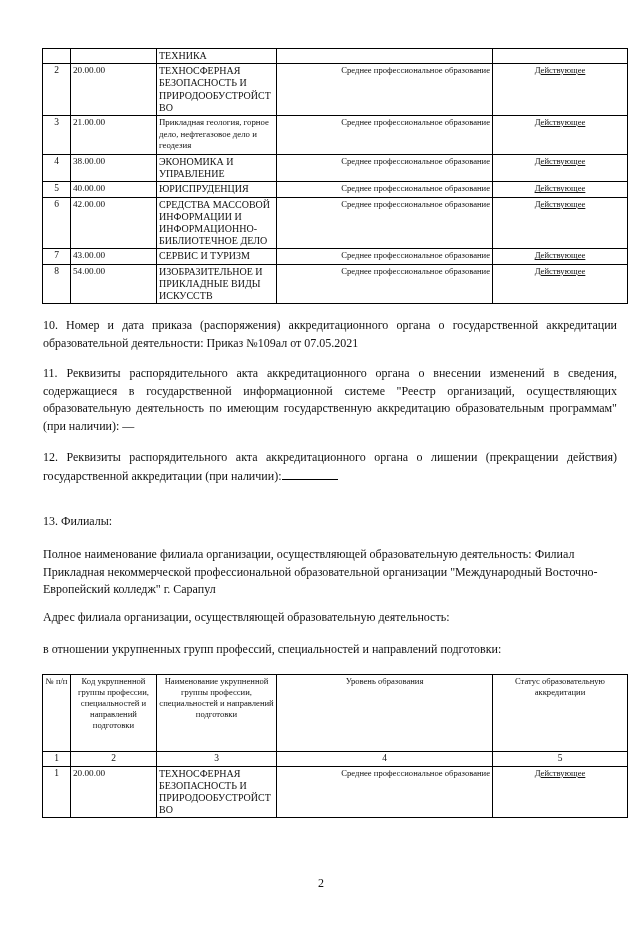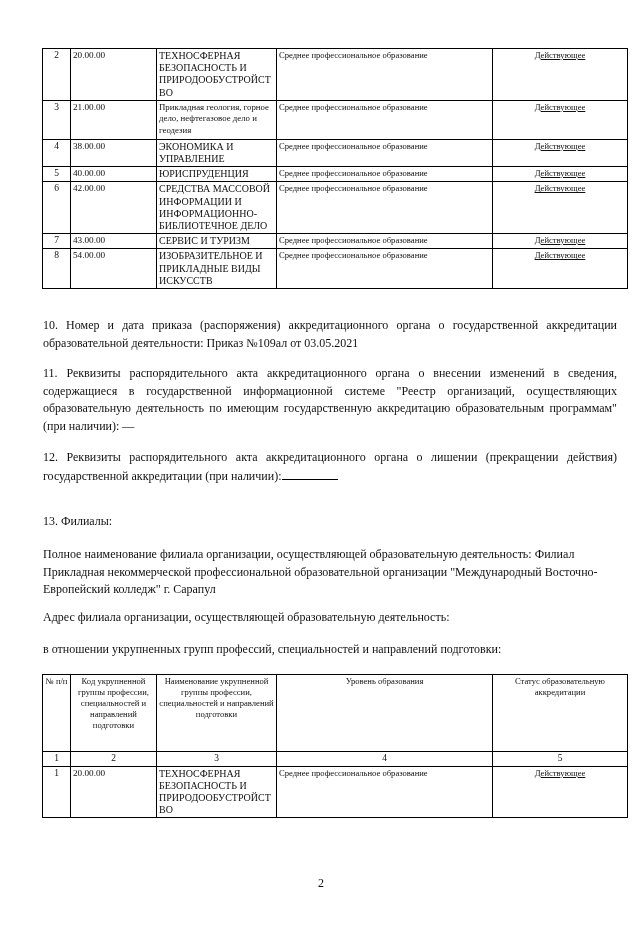--- a/index.html
+++ b/index.html
@@ -19,21 +19,21 @@
     }
     table.grid col.c1 { width: 28px; }
     table.grid col.c2 { width: 86px; }
     table.grid col.c3 { width: 120px; }
     table.grid col.c4 { width: 216px; }
     table.grid col.c5 { width: 135px; }
     td.num { text-align: center; }
     td.status { text-align: center; }
     td.name { font-size: 10px; line-height: 12.2px; }
     td.name.small { font-size: 8.8px; line-height: 11.5px; }
-    td.level { font-size: 8.6px; }
+    td.level { font-size: 8.6px; text-align: right; }
     td.status { font-size: 8.6px; text-decoration: underline; }
     td.code { font-size: 9.2px; }
     #table1 { top: 48px; }
     #table1 tr.r0 td { height: 11px; }
     #table1 tr.r2 td { height: 47px; }
     #table1 tr.r3 td { height: 36px; }
     #table1 tr.r4 td { height: 22px; }
     #table1 tr.r5 td { height: 11px; }
     #table1 tr.r6 td { height: 47px; }
     #table1 tr.r7 td { height: 11px; }
@@ -70,20 +70,27 @@
 
 <table class="grid" id="table1">
   <colgroup>
       <col class="c1">
       <col class="c2">
       <col class="c3">
       <col class="c4">
       <col class="c5">
     </colgroup>
   <tbody>
+    <tr class="r0">
+      <td class="num"></td>
+      <td class="code"></td>
+      <td class="name">ТЕХНИКА</td>
+      <td class="level"></td>
+      <td class="status"></td>
+    </tr>
     <tr class="r2">
       <td class="num">2</td>
       <td class="code">20.00.00</td>
       <td class="name">ТЕХНОСФЕРНАЯ БЕЗОПАСНОСТЬ И ПРИРОДООБУСТРОЙСТ ВО</td>
       <td class="level">Среднее профессиональное образование</td>
       <td class="status">Действующее</td>
     </tr>
     <tr class="r3">
       <td class="num">3</td>
       <td class="code">21.00.00</td>
@@ -122,21 +129,21 @@
     <tr class="r8">
       <td class="num">8</td>
       <td class="code">54.00.00</td>
       <td class="name">ИЗОБРАЗИТЕЛЬНОЕ И ПРИКЛАДНЫЕ ВИДЫ ИСКУССТВ</td>
       <td class="level">Среднее профессиональное образование</td>
       <td class="status">Действующее</td>
     </tr>
   </tbody>
 </table>
 
-<div class="para" id="p10">10. Номер и дата приказа (распоряжения) аккредитационного органа о государственной аккредитации образовательной деятельности: Приказ №109ал от 03.05.2021</div>
+<div class="para" id="p10">10. Номер и дата приказа (распоряжения) аккредитационного органа о государственной аккредитации образовательной деятельности: Приказ №109ал от 07.05.2021</div>
 <div class="para" id="p11">11. Реквизиты распорядительного акта аккредитационного органа о внесении изменений в сведения, содержащиеся в государственной информационной системе "Реестр организаций, осуществляющих образовательную деятельность по имеющим государственную аккредитацию образовательным программам" (при наличии): —</div>
 <div class="para" id="p12"><span>12. Реквизиты распорядительного акта аккредитационного органа о лишении (прекращении действия) государственной аккредитации (при наличии):</span><span class="underline-blank"></span></div>
 <div class="para left" id="p13">13. Филиалы:</div>
 <div class="para left" id="pfull">Полное наименование филиала организации, осуществляющей образовательную деятельность: Филиал Прикладная некоммерческой профессиональной образовательной организации "Международный Восточно-Европейский колледж" г. Сарапул</div>
 <div class="para left" id="paddr">Адрес филиала организации, осуществляющей образовательную деятельность:</div>
 <div class="para left" id="pgroups">в отношении укрупненных групп профессий, специальностей и направлений подготовки:</div>
 
 <table class="grid" id="table2">
   <colgroup>
       <col class="c1">

